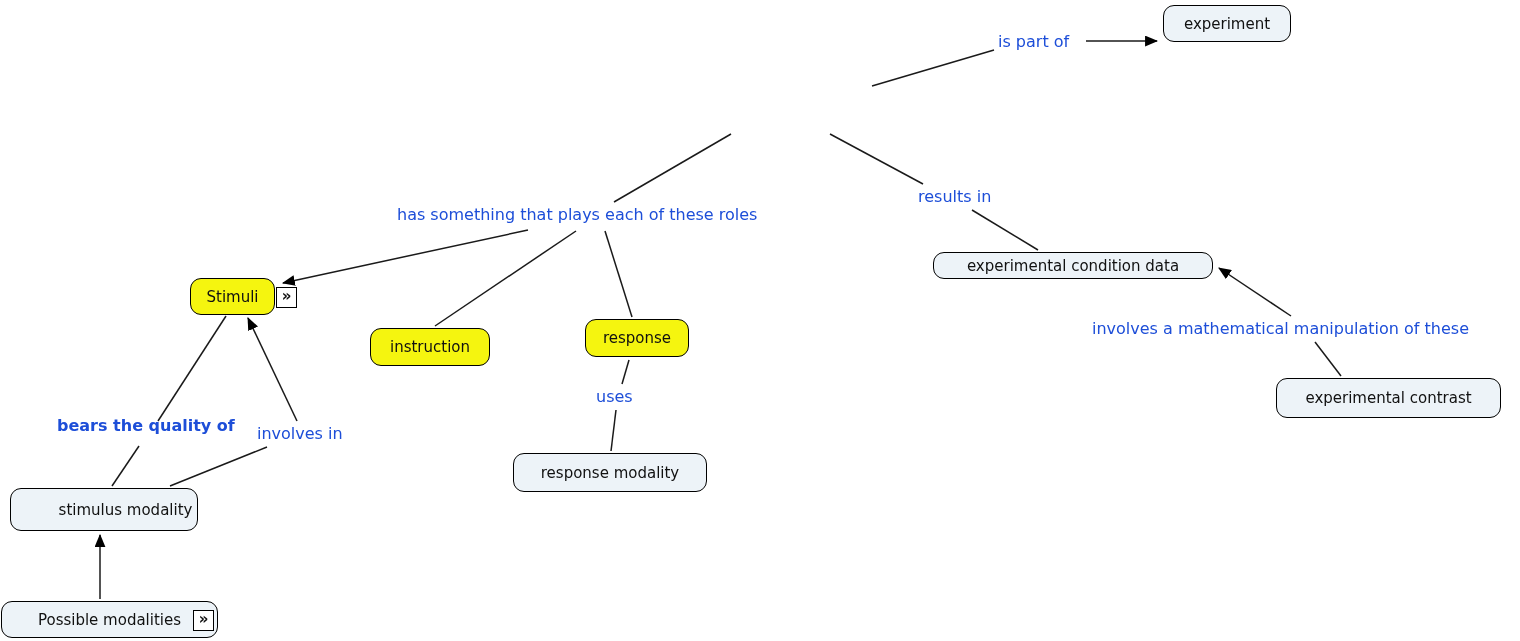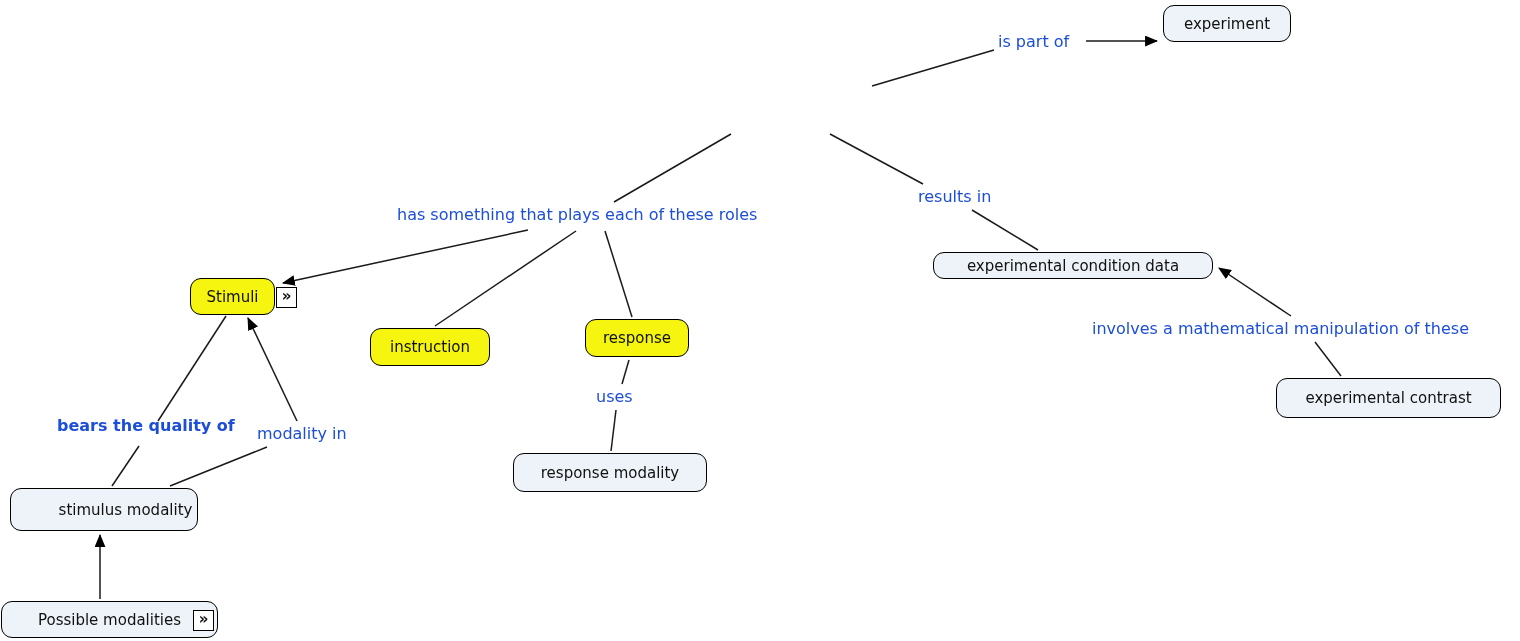--- a/index.html
+++ b/index.html
@@ -142,15 +142,15 @@
   <div class="anno-icon i-possible">
     <span>»</span>
   </div>
 
   <div class="edge-label l-is-part-of">is part of</div>
   <div class="edge-label l-has-roles">has something that plays each of these roles</div>
   <div class="edge-label l-results-in">results in</div>
   <div class="edge-label l-involves">involves a mathematical manipulation of these</div>
   <div class="edge-label l-uses">uses</div>
   <div class="edge-label l-bears-quality">bears the quality of</div>
-  <div class="edge-label l-inheres-in">modality in</div>
+  <div class="edge-label l-inheres-in">involves in</div>
 
 </div>
 
 </body></html>

